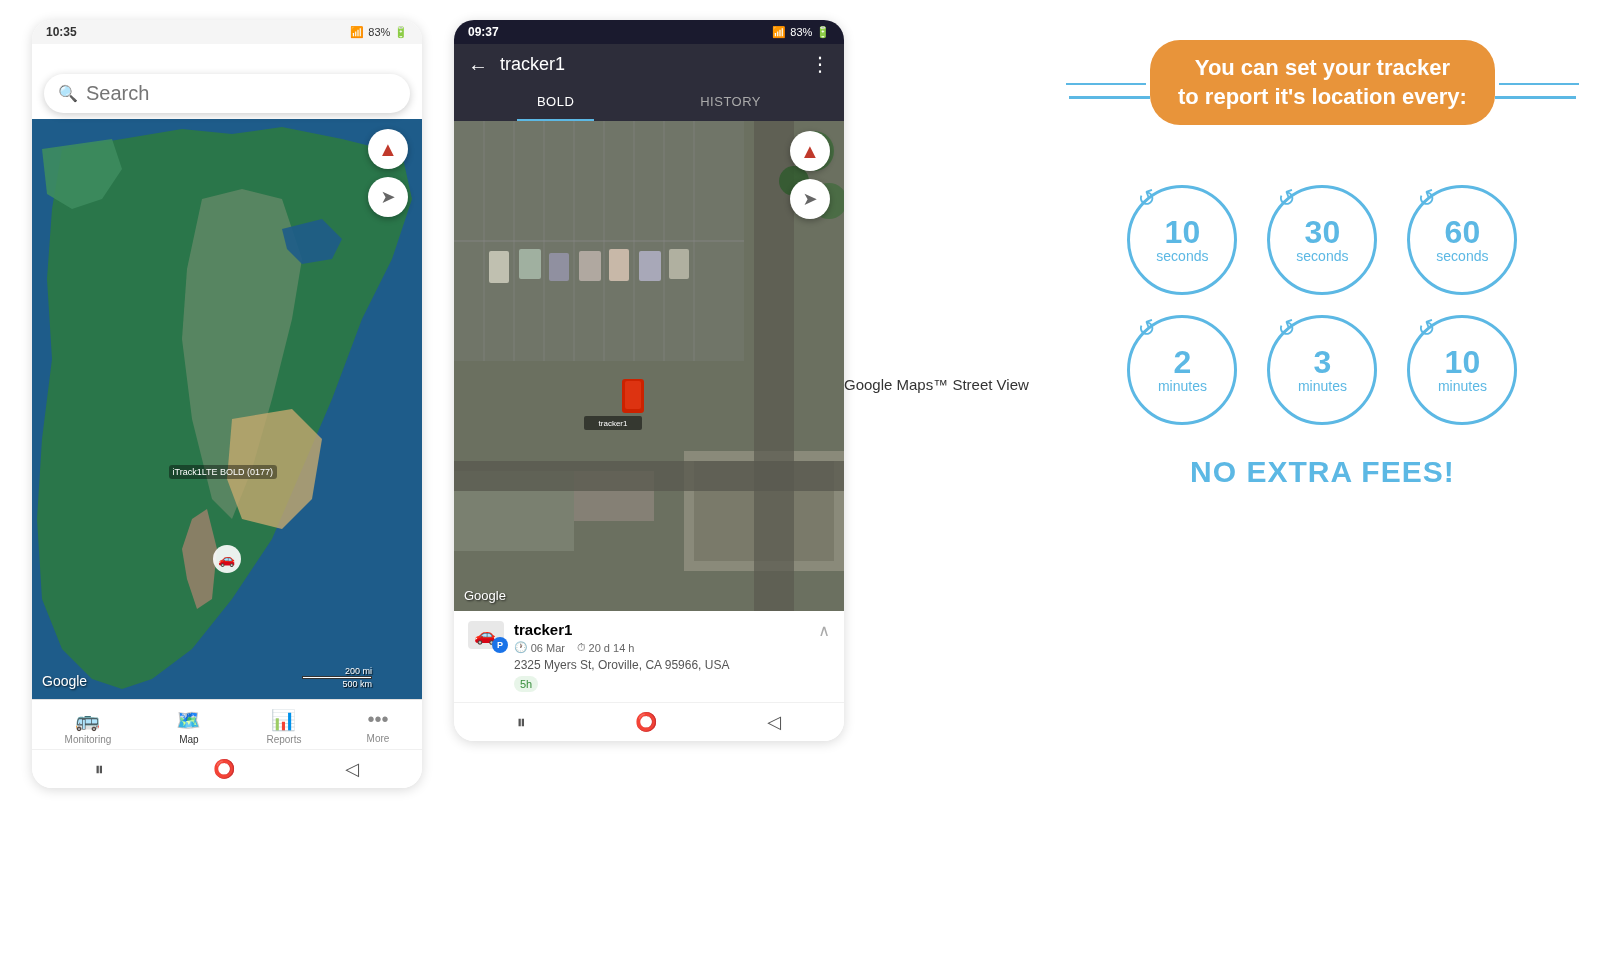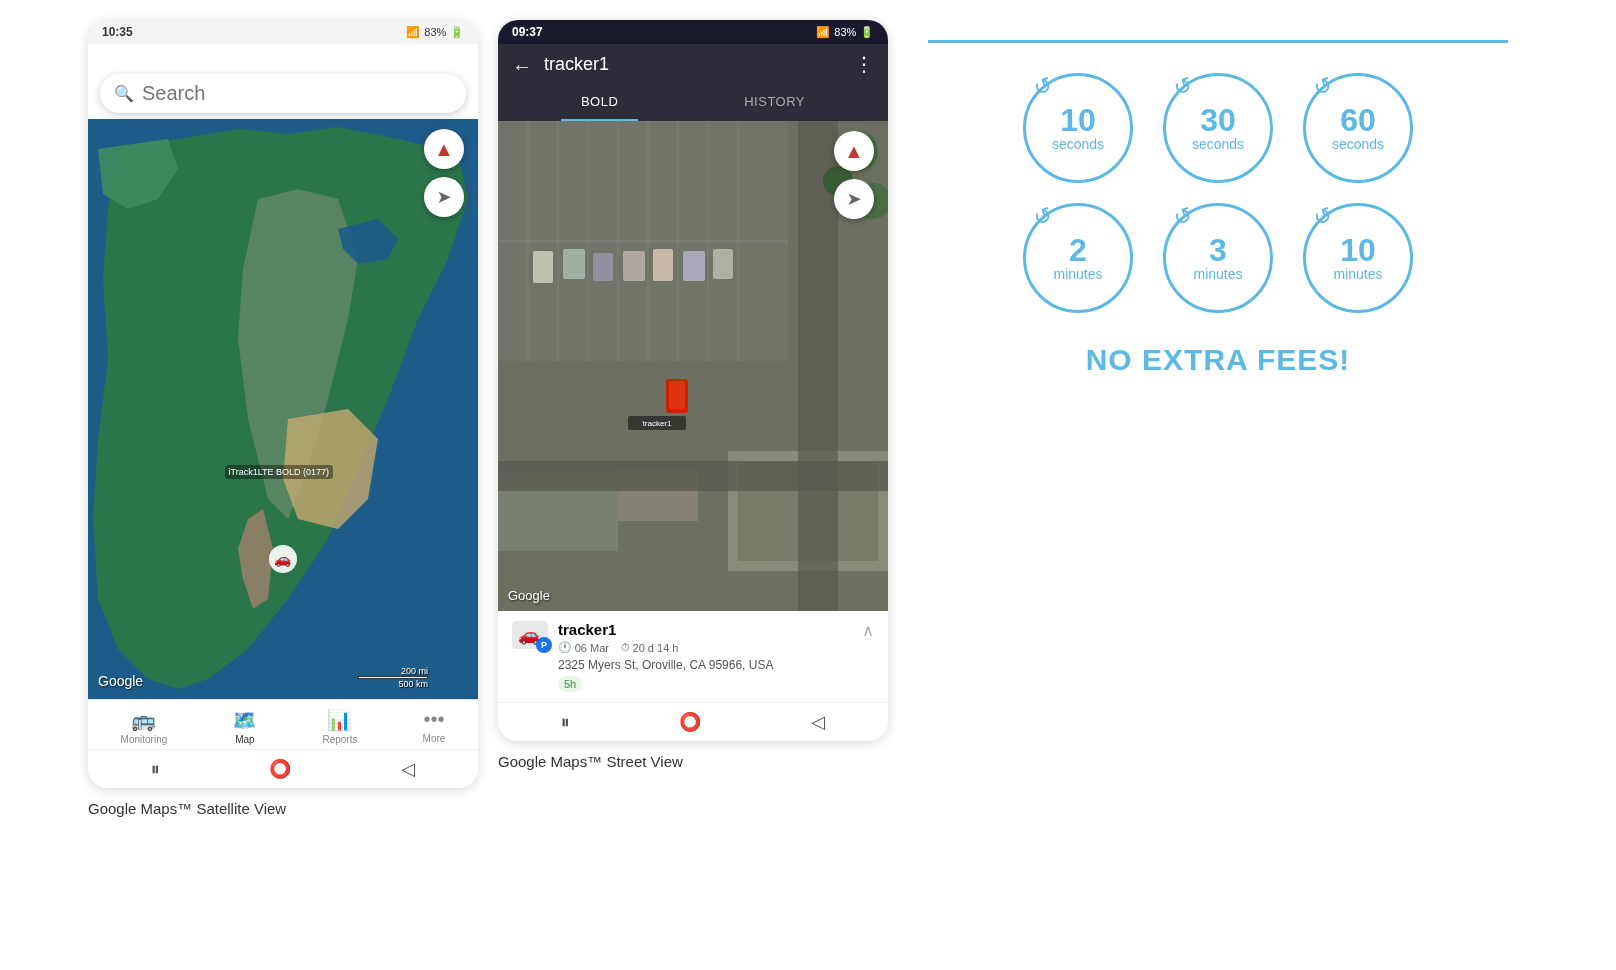--- a/index.html
+++ b/index.html
@@ -409,22 +409,22 @@
       display: flex;
       gap: 20px;
       align-items: flex-start;
       width: 100%;
       max-width: 1580px;
       justify-content: center;
     }
 
     .phone-wrapper {
       display: flex;
-      flex-direction: column;
-      align-items: flex-start;
+      align-items: center;
+      margin-left: 12px;
     }
 
     
     .map-svg {
       position: absolute;
       top: 0; left: 0;
       width: 100%; height: 100%;
     }
   </style>
 </head>
@@ -515,21 +515,20 @@
           </div>
         </div>
 
         <div class="android-nav">
           <span class="android-btn">⏸</span>
           <span class="android-btn">⭕</span>
           <span class="android-btn">◁</span>
         </div>
       </div>
     </div>
-    <div class="caption">Google Maps™ Satellite View</div>
   </div>
 
   <div class="phone-wrapper">
     <div class="phone-mockup">
       <div class="phone-screen">
 
         <div class="status-bar">
           <span class="status-bar-left">09:37</span>
           <div class="status-bar-right">
             <span>📶</span>
@@ -642,20 +641,23 @@
         </div>
       </div>
     </div>
     <div class="caption">Google Maps™ Street View</div>
   </div>
 
   <div class="info-panel">
 
     <div style="display:flex; align-items:center; width:100%; margin-bottom:30px;">
       <div style="flex:1; height:3px; background:#5cb8e4;"></div>
+      <div class="info-title-box">
+        <span>You can set your tracker<br>to report it's location every:</span>
+      </div>
       <div style="flex:1; height:3px; background:#5cb8e4;"></div>
     </div>
 
     <div class="circles-grid">
 
       <div class="circle-item">
         <div class="circle">
           <span class="circle-arrow">↺</span>
           <span class="circle-number">10</span>
           <span class="circle-unit">seconds</span>

